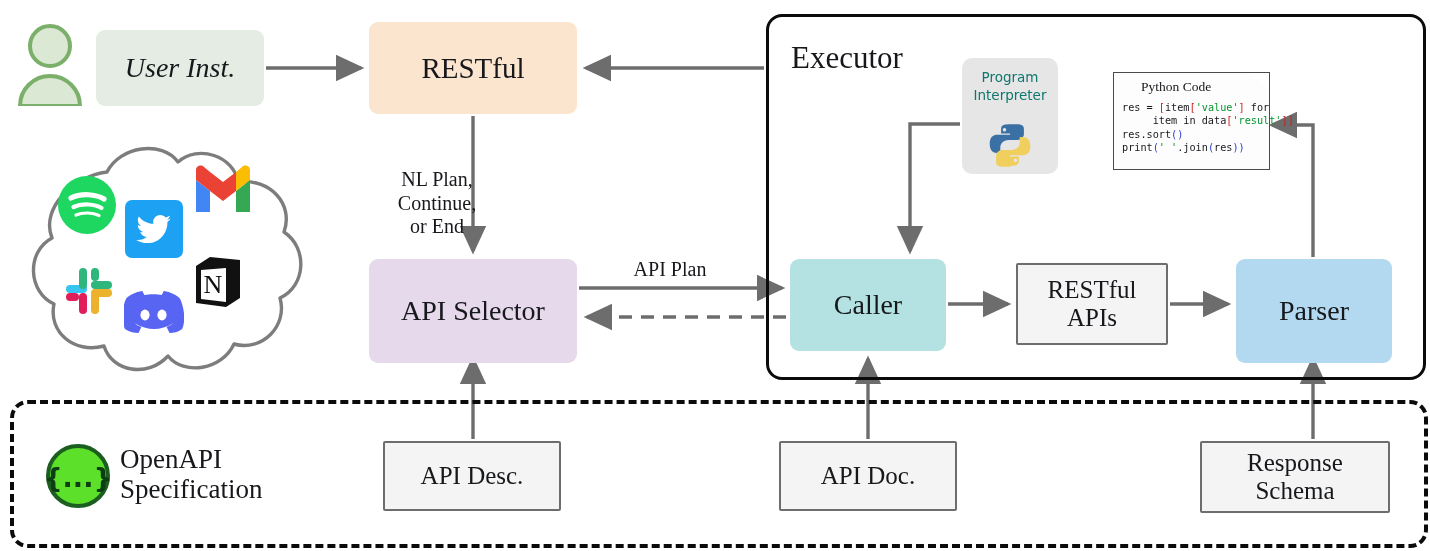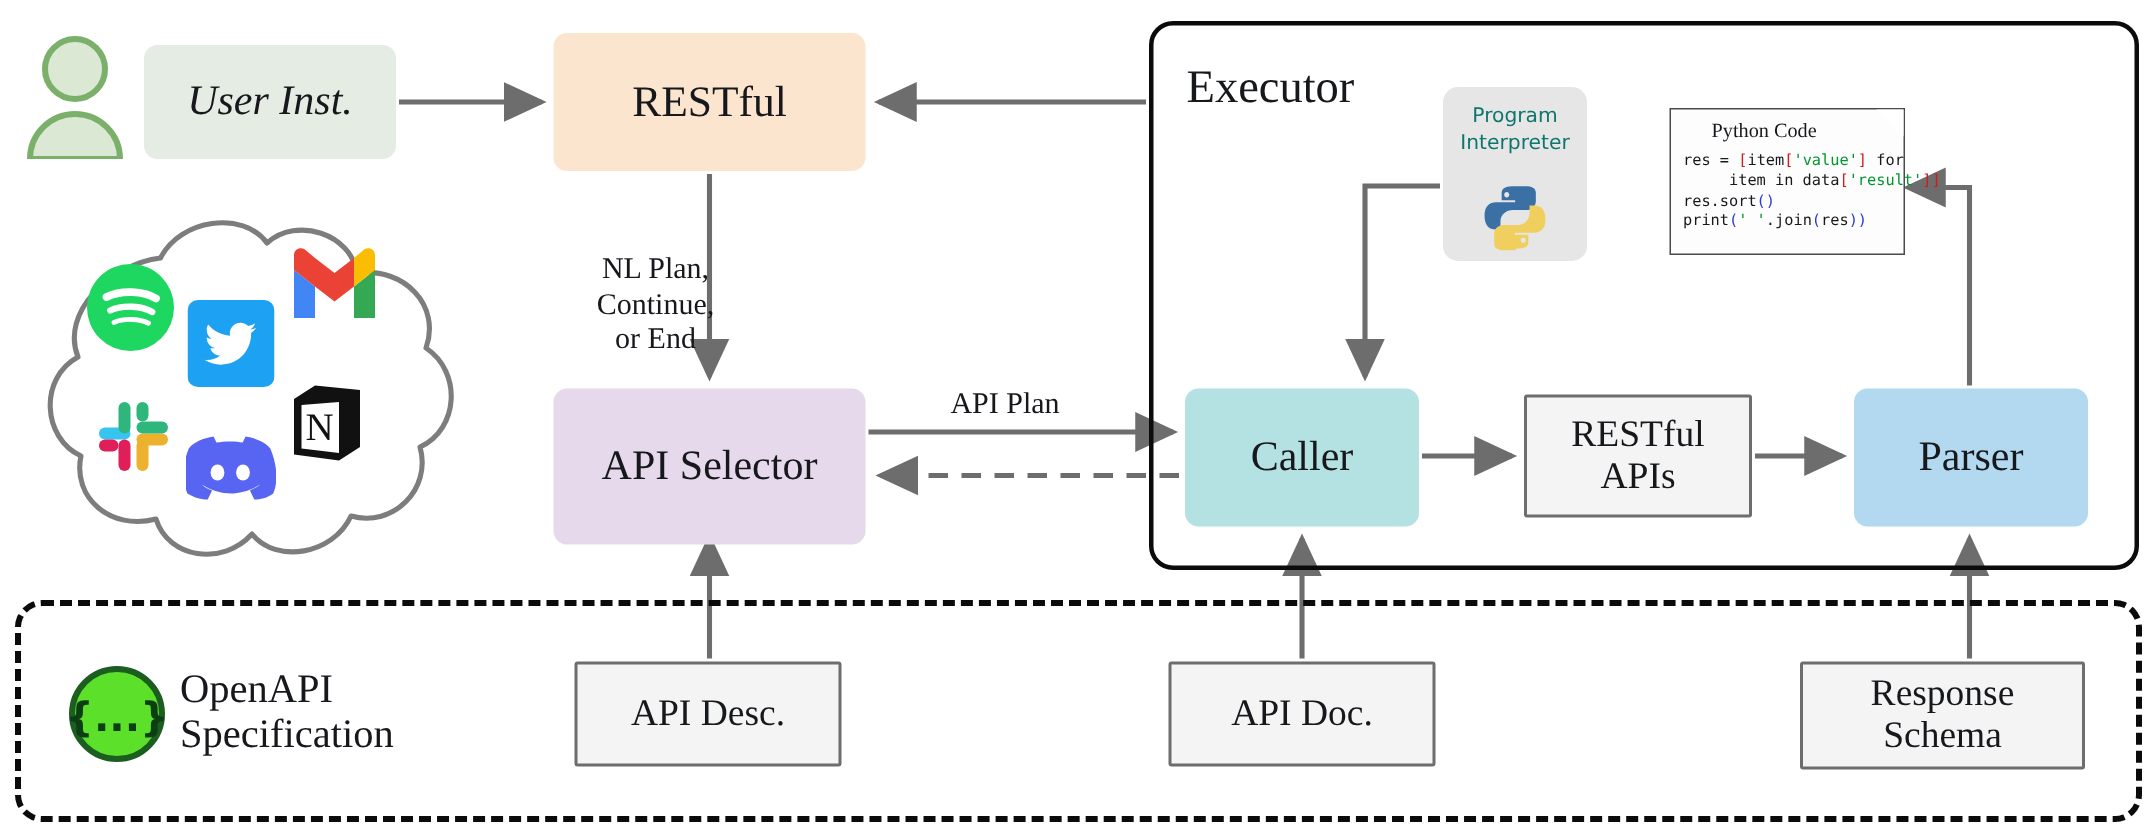--- a/index.html
+++ b/index.html
@@ -10,21 +10,21 @@
         justify-content:center;text-align:center;line-height:1.12;}
   .rounded{border-radius:9px;}
   .serif{font-family:"Liberation Serif",serif;}
 
   
   #user-inst{left:96px;top:30px;width:168px;height:76px;background:#e4ece3;
              font-style:italic;font-size:28px;}
   #planner{left:369px;top:22px;width:208px;height:92px;background:#fce5cf;font-size:29px;}
   #api-selector{left:369px;top:259px;width:208px;height:104px;background:#e6d9ec;font-size:28px;}
   #caller{left:790px;top:259px;width:156px;height:92px;background:#b4e2e3;font-size:28px;}
-  #parser{left:1236px;top:259px;width:156px;height:92px;background:#b2d9ef;font-size:28px;}
+  #parser{left:1236px;top:259px;width:156px;height:104px;background:#b2d9ef;font-size:28px;}
 
   
   .plain{background:#f4f4f4;border:2.5px solid #6d6d6d;border-radius:2px;}
   #restful{left:1016px;top:263px;width:152px;height:82px;font-size:25px;}
   #api-desc{left:383px;top:441px;width:178px;height:70px;font-size:25px;}
   #api-doc{left:779px;top:441px;width:178px;height:70px;font-size:25px;}
   #resp-schema{left:1200px;top:441px;width:190px;height:72px;font-size:25px;}
 
   
   #executor-box{position:absolute;left:766px;top:14px;width:654px;height:360px;

